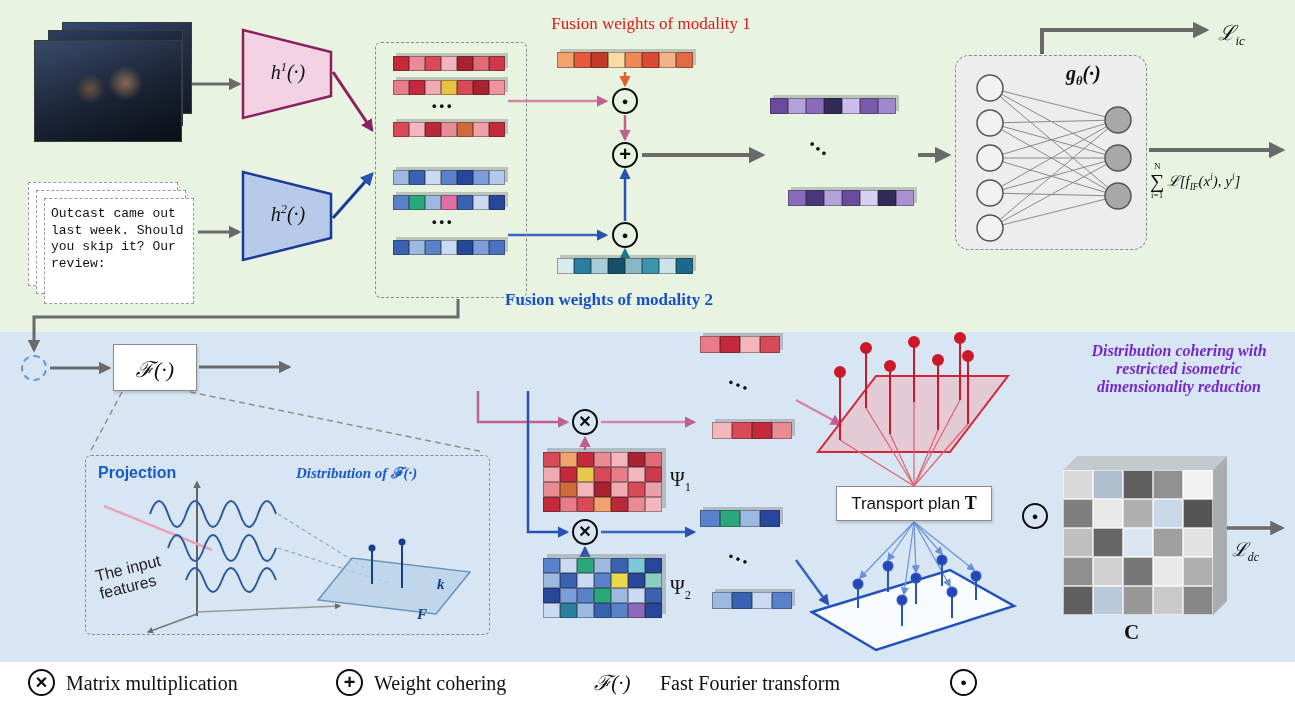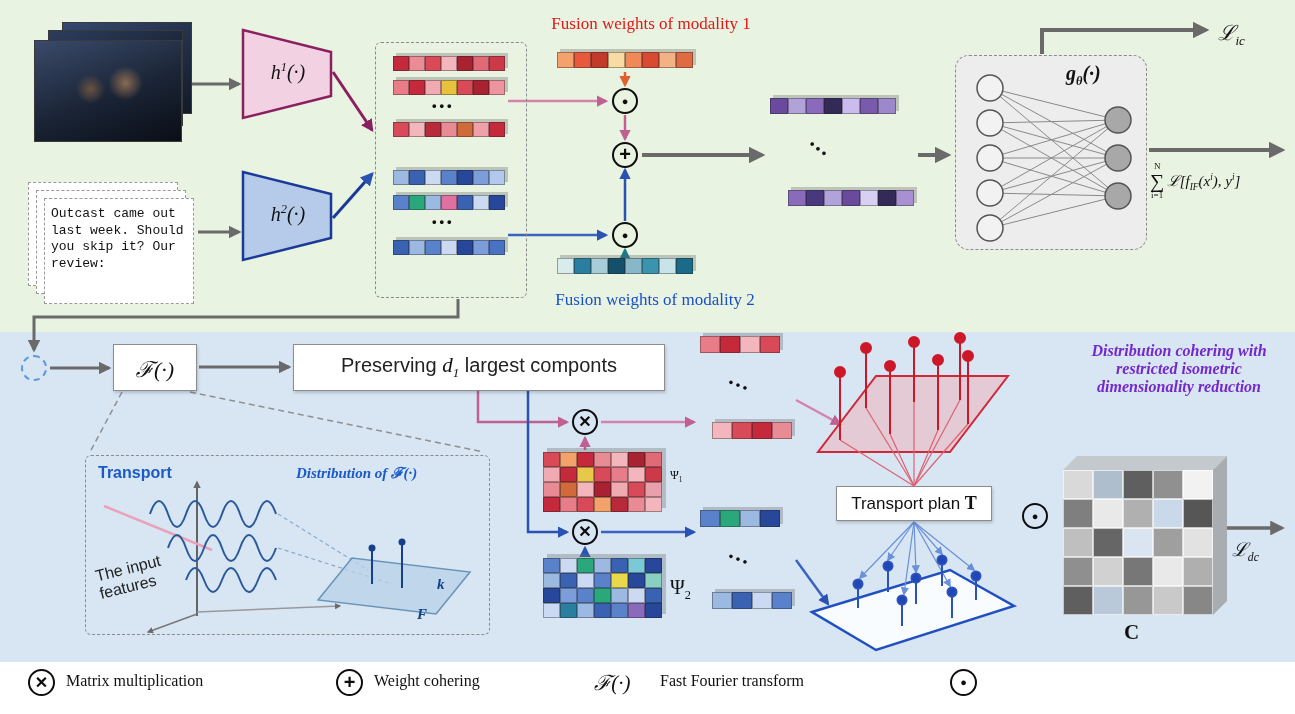--- a/index.html
+++ b/index.html
@@ -39,21 +39,21 @@
   .sig-s { font-size:20px; }
   .cap { font-family:"Liberation Serif", serif; font-weight:bold; font-style:italic; text-align:center; }
   .cap-green { color:#159015; font-size:17px; }
   .cap-purple { color:#7428cc; font-size:16px; }
   .fwlabel { font-family:"Liberation Serif", serif; font-size:17px; text-align:center; }
   .fw1 { color:#e01818; } .fw2 { color:#1850c8; }
   .dots { font-size:13px; letter-spacing:3px; font-weight:bold; color:#111; }
   .card { background:#fff; border:1.5px dashed #9a9a9a; }
   .cardtext { font-family:"Liberation Mono", monospace; font-size:13px; line-height:1.28; color:#111; padding:7px 6px; }
   .movie { position:absolute; border:1px solid #3a3a3a; z-index:3; }
-  .legtext { font-family:"Liberation Serif", serif; font-size:16px; color:#111; }
+  .legtext { font-family:"Liberation Serif", serif; font-size:20px; color:#111; }
   .bluebold { color:#1a5ac8; font-weight:bold; }
 </style>
 </head>
 <body>
 
 <div class="canvas">
 
   <div class="band band-top"></div>
   <div class="band band-bottom"></div>
   <div class="band band-legend"></div>
@@ -333,21 +333,21 @@
         <div class="cell" style="background: rgb(216, 236, 236);"></div>
         <div class="cell" style="background: rgb(42, 127, 160);"></div>
         <div class="cell" style="background: rgb(168, 205, 216);"></div>
         <div class="cell" style="background: rgb(20, 80, 106);"></div>
         <div class="cell" style="background: rgb(136, 184, 200);"></div>
         <div class="cell" style="background: rgb(58, 148, 174);"></div>
         <div class="cell" style="background: rgb(200, 228, 232);"></div>
         <div class="cell" style="background: rgb(26, 106, 138);"></div>
       </div>
     </div>
-  <div class="el fwlabel fw2" style="left:524px;top:290px;width:262px;">Fusion weights of modality 2</div>
+  <div class="el fwlabel fw2" style="left:478px;top:290px;width:262px;font-weight:bold;">Fusion weights of modality 2</div>
 
   <div class="op bg-green" style="left:612px;top:88px;">
       <span class="inner dot">●</span>
     </div>
   <div class="op bg-green" style="left:612px;top:142px;">
       <span class="inner plus">+</span>
     </div>
   <div class="op bg-green" style="left:612px;top:222px;">
       <span class="inner dot">●</span>
     </div>
@@ -391,27 +391,22 @@
     <span><span>ℒ[f</span><span class="msub">IF</span><span>(x</span><span class="msup">i</span><span>), y</span><span class="msup">i</span><span>]</span></span>
   </div>
 
 
   <div class="el" style="left:21px;top:355px;width:26px;height:26px;border:2px dashed #5a9ad8;border-radius:50%;"></div>
 
   <div class="el wbox" style="left:113px;top:344px;width:84px;height:47px;">
     <span class="math" style="font-size:22px;"><span>ℱ</span><span>(·)</span></span>
   </div>
 
-  <div class="el wbox" style="left:293px;top:344px;width:372px;height:47px;">
-    <span style="font-size:20px;color:#222;">
-      <span>Preserving </span><span class="math" style="font-size:21px;"><span>d</span><span class="msub">1</span></span><span> largest componts</span>
-    </span>
-  </div>
-
-  <div class="el bluebold" style="left:98px;top:464px;font-size:16px;">Transport</div>
+
+  <div class="el bluebold" style="left:98px;top:464px;font-size:16px;">Projection</div>
   <div class="el math bluebold" style="left:296px;top:462px;font-size:15px;">
     <span>Distribution of </span><span>ℱ</span><span>(·)</span>
   </div>
   <div class="el" style="left:96px;top:552px;width:128px;font-size:16px;color:#222;transform:rotate(-14deg);">The input features</div>
   <div class="el math" style="left:437px;top:576px;font-size:15px;color:#16408a;font-weight:bold;">k</div>
   <div class="el math" style="left:417px;top:606px;font-size:15px;color:#16408a;font-weight:bold;">F</div>
 
   <div class="el mat matwrap" style="left:543px;top:452px;">
       <div class="cell-row">
         <div class="cell" style="background: rgb(216, 74, 88);"></div>
@@ -443,21 +438,21 @@
       <div class="cell-row">
         <div class="cell" style="background: rgb(196, 42, 60);"></div>
         <div class="cell" style="background: rgb(232, 124, 136);"></div>
         <div class="cell" style="background: rgb(216, 74, 88);"></div>
         <div class="cell" style="background: rgb(242, 162, 106);"></div>
         <div class="cell" style="background: rgb(184, 42, 58);"></div>
         <div class="cell" style="background: rgb(232, 139, 149);"></div>
         <div class="cell" style="background: rgb(242, 182, 188);"></div>
       </div>
     </div>
-  <div class="el math" style="left:670px;top:468px;font-size:12px;font-style:normal;">
+  <div class="el math" style="left:670px;top:468px;font-size:20px;font-style:normal;">
     <span>Ψ</span><span class="msub">1</span>
   </div>
   <div class="el mat matwrap" style="left:543px;top:558px;">
       <div class="cell-row">
         <div class="cell" style="background: rgb(90, 130, 202);"></div>
         <div class="cell" style="background: rgb(203, 218, 242);"></div>
         <div class="cell" style="background: rgb(42, 168, 124);"></div>
         <div class="cell" style="background: rgb(156, 185, 226);"></div>
         <div class="cell" style="background: rgb(58, 98, 178);"></div>
         <div class="cell" style="background: rgb(122, 200, 216);"></div>

